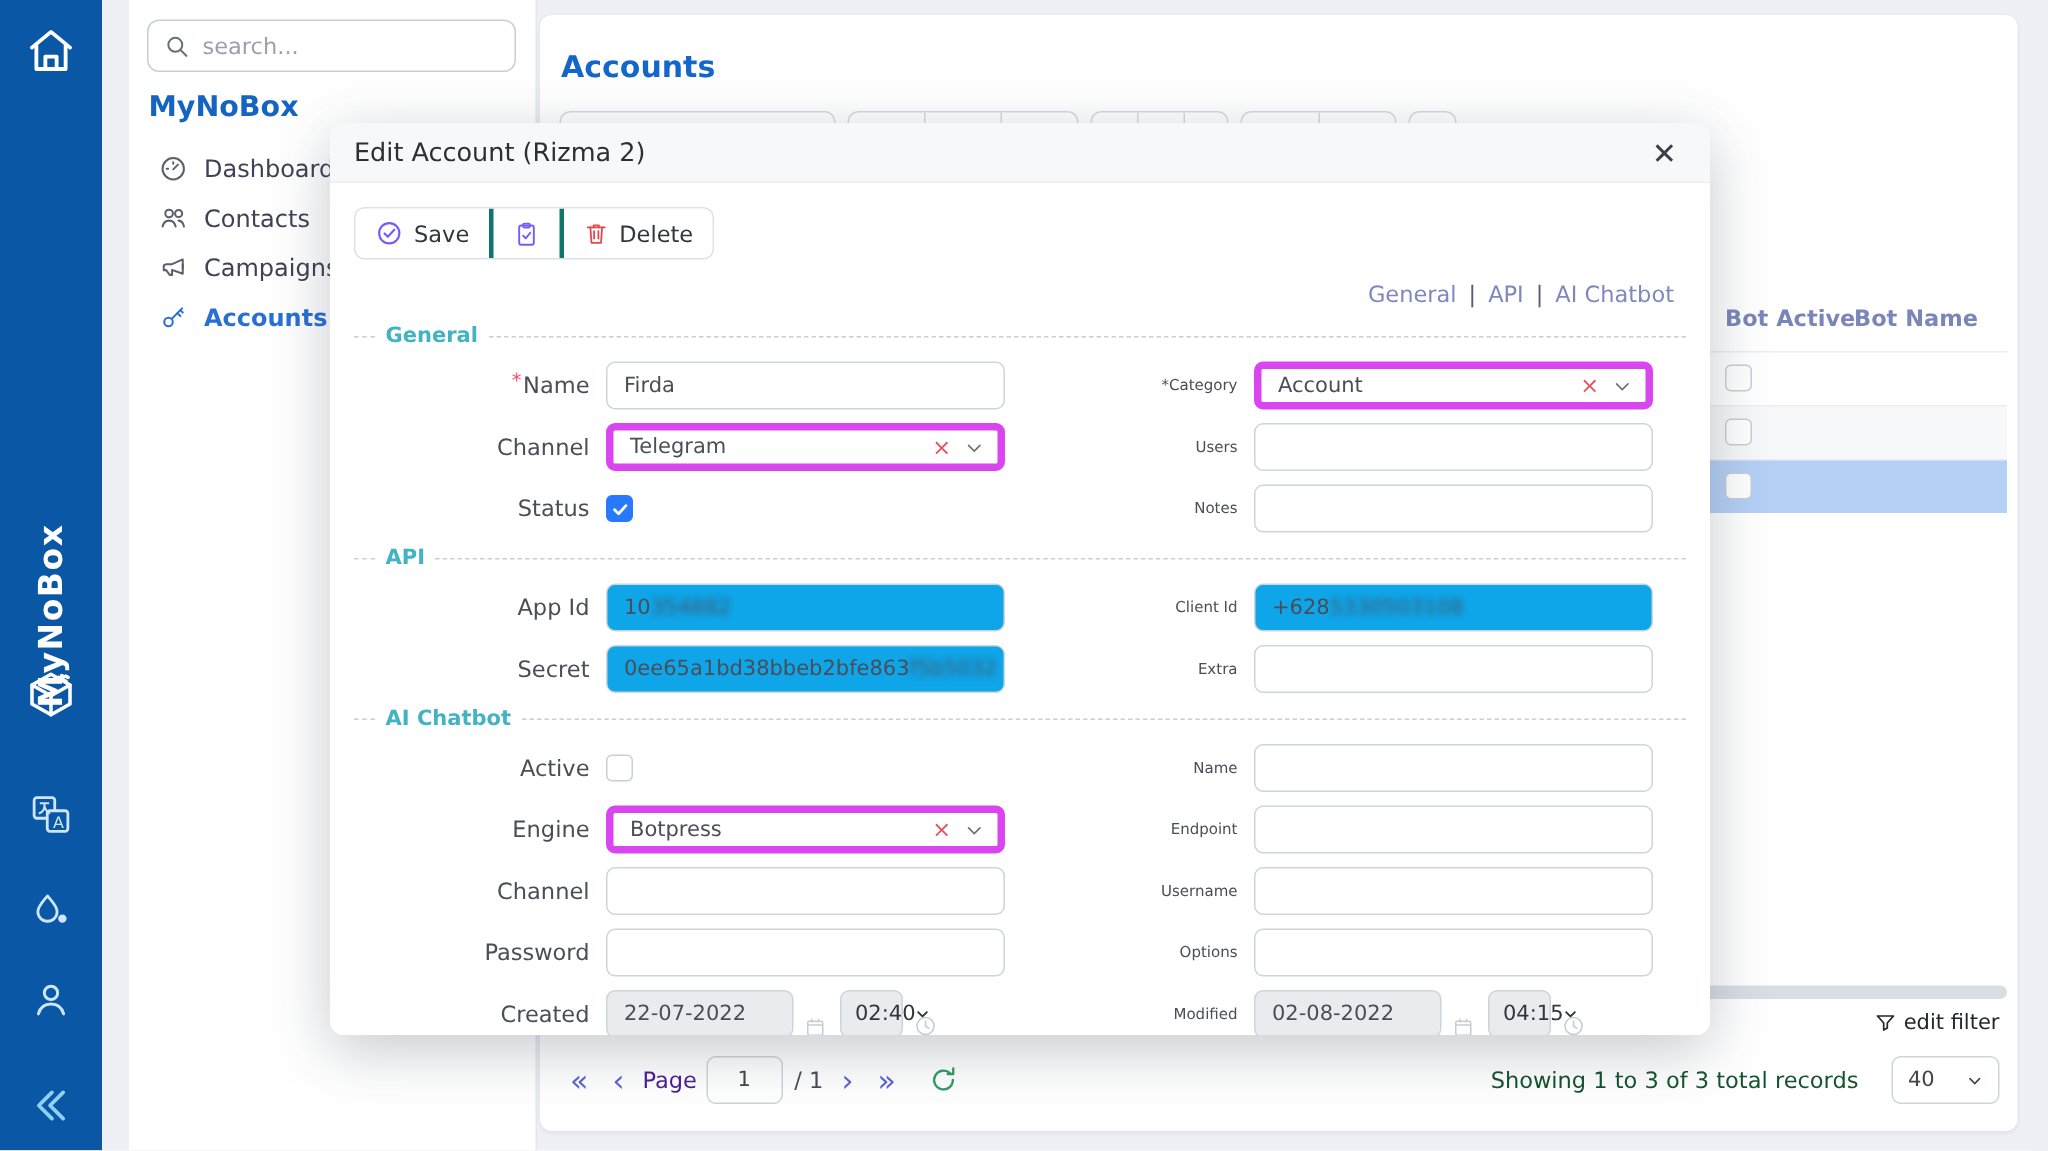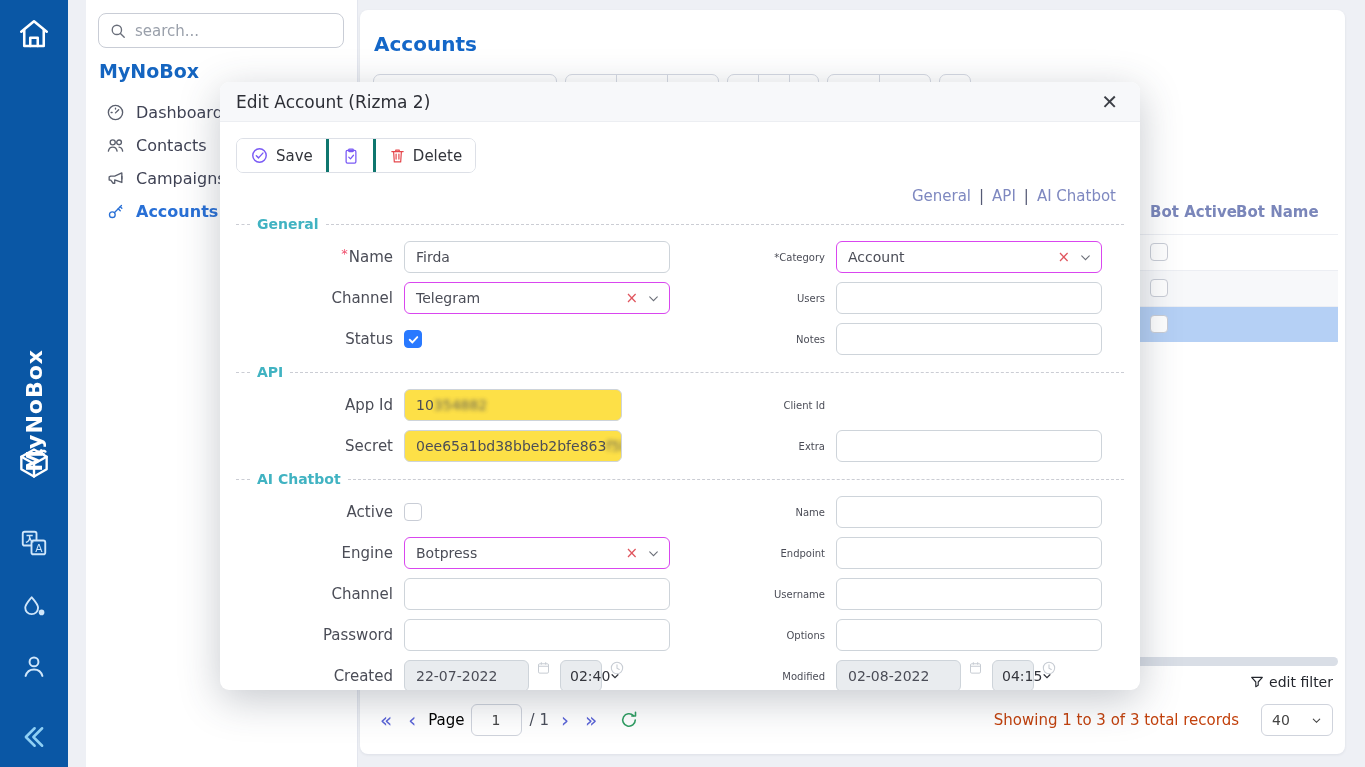--- a/index.html
+++ b/index.html
@@ -46,26 +46,26 @@
   .row1 { top:224px; background:#fff; }
   .row2 { top:260px; background:#f7f8fa; }
   .row3 { top:296px; background:#b5d0f5; }
   .checkbox { width:18px; height:18px; border:1px solid #c9cdd6; border-radius:4px; background:#fff; display:inline-flex; align-items:center; justify-content:center; }
   .checkbox.checked { background:#2979ff; border-color:#2979ff; }
   .hscroll { position:absolute; left:12px; top:647px; width:966px; height:9px; border-radius:5px; background:#d9dee6; }
   .filterbar { position:absolute; right:12px; top:664px; display:flex; align-items:center; gap:4px; font-size:14px; color:#23262d; cursor:pointer;text-align:right; }
   
   .pager { position:absolute; left:12px; right:12px; top:690px; height:40px; display:flex; align-items:center; font-size:15px; color:#3f4254; }
   .pager .pg-ico { color:#5b64d8; font-size:20px; padding:0 8px; cursor:pointer; line-height:1; }
-  .pager .pg-label { margin:0 6px 0 4px; color:#000000; }
+  .pager .pg-label { margin:0 6px 0 4px; color:#4c1d95; }
   .pager .pg-input { width:51px; height:32px; border:1px solid #cfd3dc; border-radius:6px; text-align:center; font-size:14px; color:#444; font-family:inherit; outline:none; }
   .pager .pg-of { margin:0 4px 0 8px; color:#4a4e5a; }
   .pager .refresh { margin-left:14px; color:#2f9e62; display:flex; cursor:pointer; }
   .pager .spacer { flex:1; }
-  .pager .showing { color:#c2410c; font-size:15px; margin-right:22px; }
+  .pager .showing { color:#14532d; font-size:15px; margin-right:22px; }
   .pgsize { width:72px; height:32px; border:1px solid #cfd3dc; border-radius:6px; display:flex; align-items:center; padding:0 10px; font-size:14px; color:#444; cursor:pointer; }
   .pgsize .val { flex:1; }
 
   
   .modal { position:absolute; left:220px; top:82px; width:920px; height:608px; background:#fff; border-radius:9px; box-shadow:0 10px 40px rgba(50,60,80,.28); z-index:50; overflow:hidden; }
   .m-head { height:40px; background:#f7f8fa; border-bottom:1px solid #eceef2; display:flex; align-items:center; padding:0 16px; }
   .m-title { font-size:17px; color:#2d2f36; }
   .m-close { margin-left:auto; font-size:20px; color:#3c3f46; cursor:pointer; padding:0 6px; }
   .m-toolbar { margin:16px 16px 0; display:inline-flex; border:1px solid #dde0e7; border-radius:7px; overflow:hidden; background:#fff; }
   .tb-seg { display:flex; align-items:center; gap:7px; padding:7px 13px; font-size:15px; color:#33353c; cursor:pointer; background:#fff; }
@@ -79,25 +79,25 @@
   .m-body { padding:4px 16px 0; }
   .sect { display:flex; align-items:center; margin:7px 0 9px; }
   .sect .dash { border-top:1px dashed #cbcdd4; height:0; }
   .sect .dash.short { width:14px; }
   .sect .dash.long { flex:1; }
   .sect .sect-label { color:#41b3c2; font-weight:bold; font-size:14px; padding:0 7px; }
   .frow { display:flex; align-items:center; margin-bottom:9px; height:32px; }
   .flbl { width:168px; text-align:right; padding-right:11px; font-size:15px; color:#4b4d57; position:relative; white-space:nowrap; }
   .flbl .req { color:#f0506e; font-size:13px; position:relative; top:-4px; margin-right:1px; }
   .flbl2 { width:166px; text-align:right; padding-right:11px; font-size:10px; color:#4b4d57; white-space:nowrap; }
-  .fctl { width:266px; display:flex; align-items:flex-start; }
+  .fctl { width:266px; display:flex; align-items:flex-end; }
   .tinput { width:266px; height:32px; border:1px solid #ced4da; border-radius:6px; padding:0 11px; font-size:14px; color:#4b4d57; font-family:inherit; outline:none; background:#fff; }
   .redact { filter:blur(2px); opacity:.85; }
-  .inputbox { width:218px; height:32px; border:1px solid #ced4da; border-radius:6px; padding:0 11px; font-size:14px; color:#4b4d57; display:flex; align-items:center; overflow:hidden; white-space:nowrap; background:#fde047; }
-  .selectbox { width:266px; height:32px; border:1px solid #d946ef; border-radius:6px; padding:0 9px 0 11px; font-size:14px; color:#4b4d57; display:flex; align-items:center; background:#fff; cursor:pointer; }
+  .inputbox { width:266px; height:32px; border:1px solid #ced4da; border-radius:6px; padding:0 11px; font-size:14px; color:#4b4d57; display:flex; align-items:center; overflow:hidden; white-space:nowrap; background:#0ea5e9; }
+  .selectbox { width:266px; height:32px; border:5px solid #d946ef; border-radius:6px; padding:0 9px 0 11px; font-size:14px; color:#4b4d57; display:flex; align-items:center; background:#fff; cursor:pointer; }
   .selectbox .val { flex:1; }
   .selectbox .clear-x { color:#e0565f; font-size:15px; margin-right:9px; cursor:pointer; }
   .selectbox .chev { color:#6b6f78; display:flex; }
   .dtinput { width:125px; height:32px; border:1px solid #ced4da; border-radius:6px; background:#e9ecef; padding:0 11px; font-size:14px; color:#4b4d57; display:flex; align-items:center; }
   .faint-ico { color:#c7ccd3; margin:0 9px 0 7px; display:flex; }
   .timesel { width:42px; height:32px; border:1px solid #ced4da; border-radius:6px; background:#e9ecef; padding:0 7px 0 9px; font-size:14px; color:#33353c; display:flex; align-items:center; cursor:pointer; }
   .timesel .val { flex:1; }
   .timesel .chev { color:#33353c; display:flex; }
 </style>
 </head>
@@ -393,20 +393,26 @@
 
       <div class="frow">
         <div class="flbl"><span>App Id</span></div>
         <div class="fctl">
           <div class="inputbox">
               <span>10</span>
               <span class="redact">354882</span>
             </div>
         </div>
         <div class="flbl2"><span>Client Id</span></div>
+        <div class="fctl">
+          <div class="inputbox">
+              <span>+628</span>
+              <span class="redact">5330503108</span>
+            </div>
+        </div>
       </div>
 
       <div class="frow">
         <div class="flbl"><span>Secret</span></div>
         <div class="fctl">
           <div class="inputbox">
               <span>0ee65a1bd38bbeb2bfe863</span>
               <span class="redact">f5b5032</span>
             </div>
         </div>

